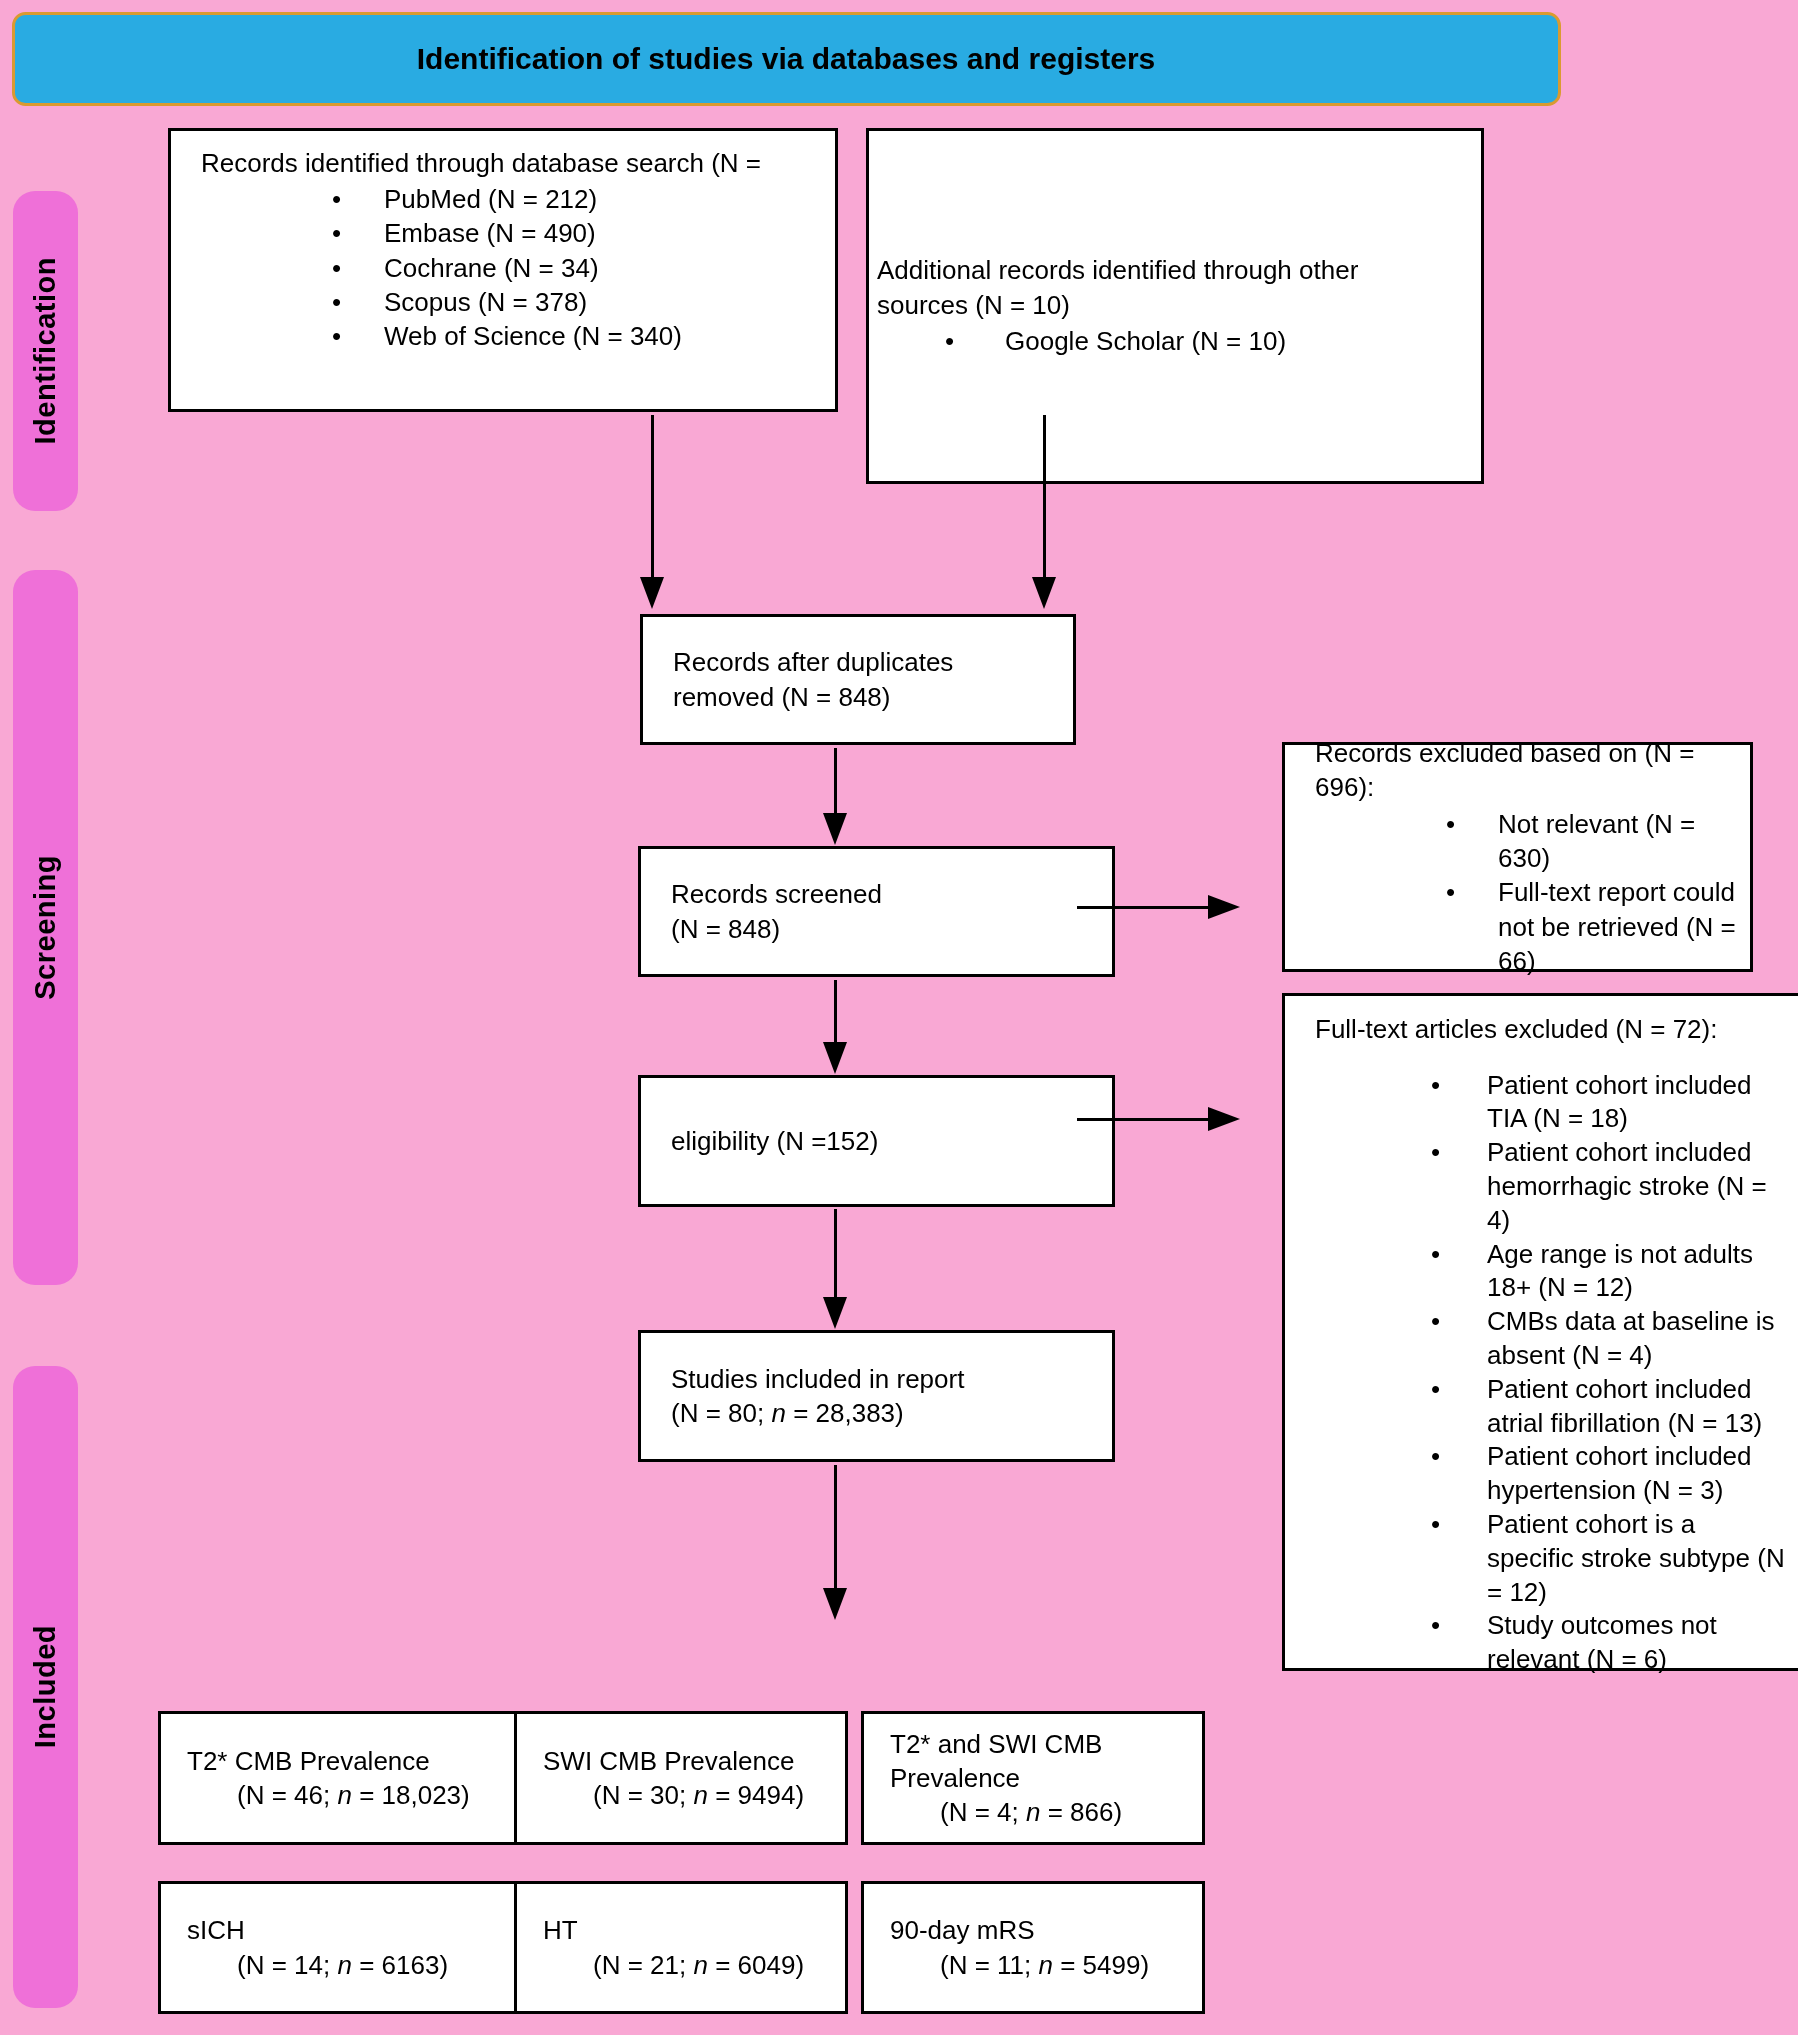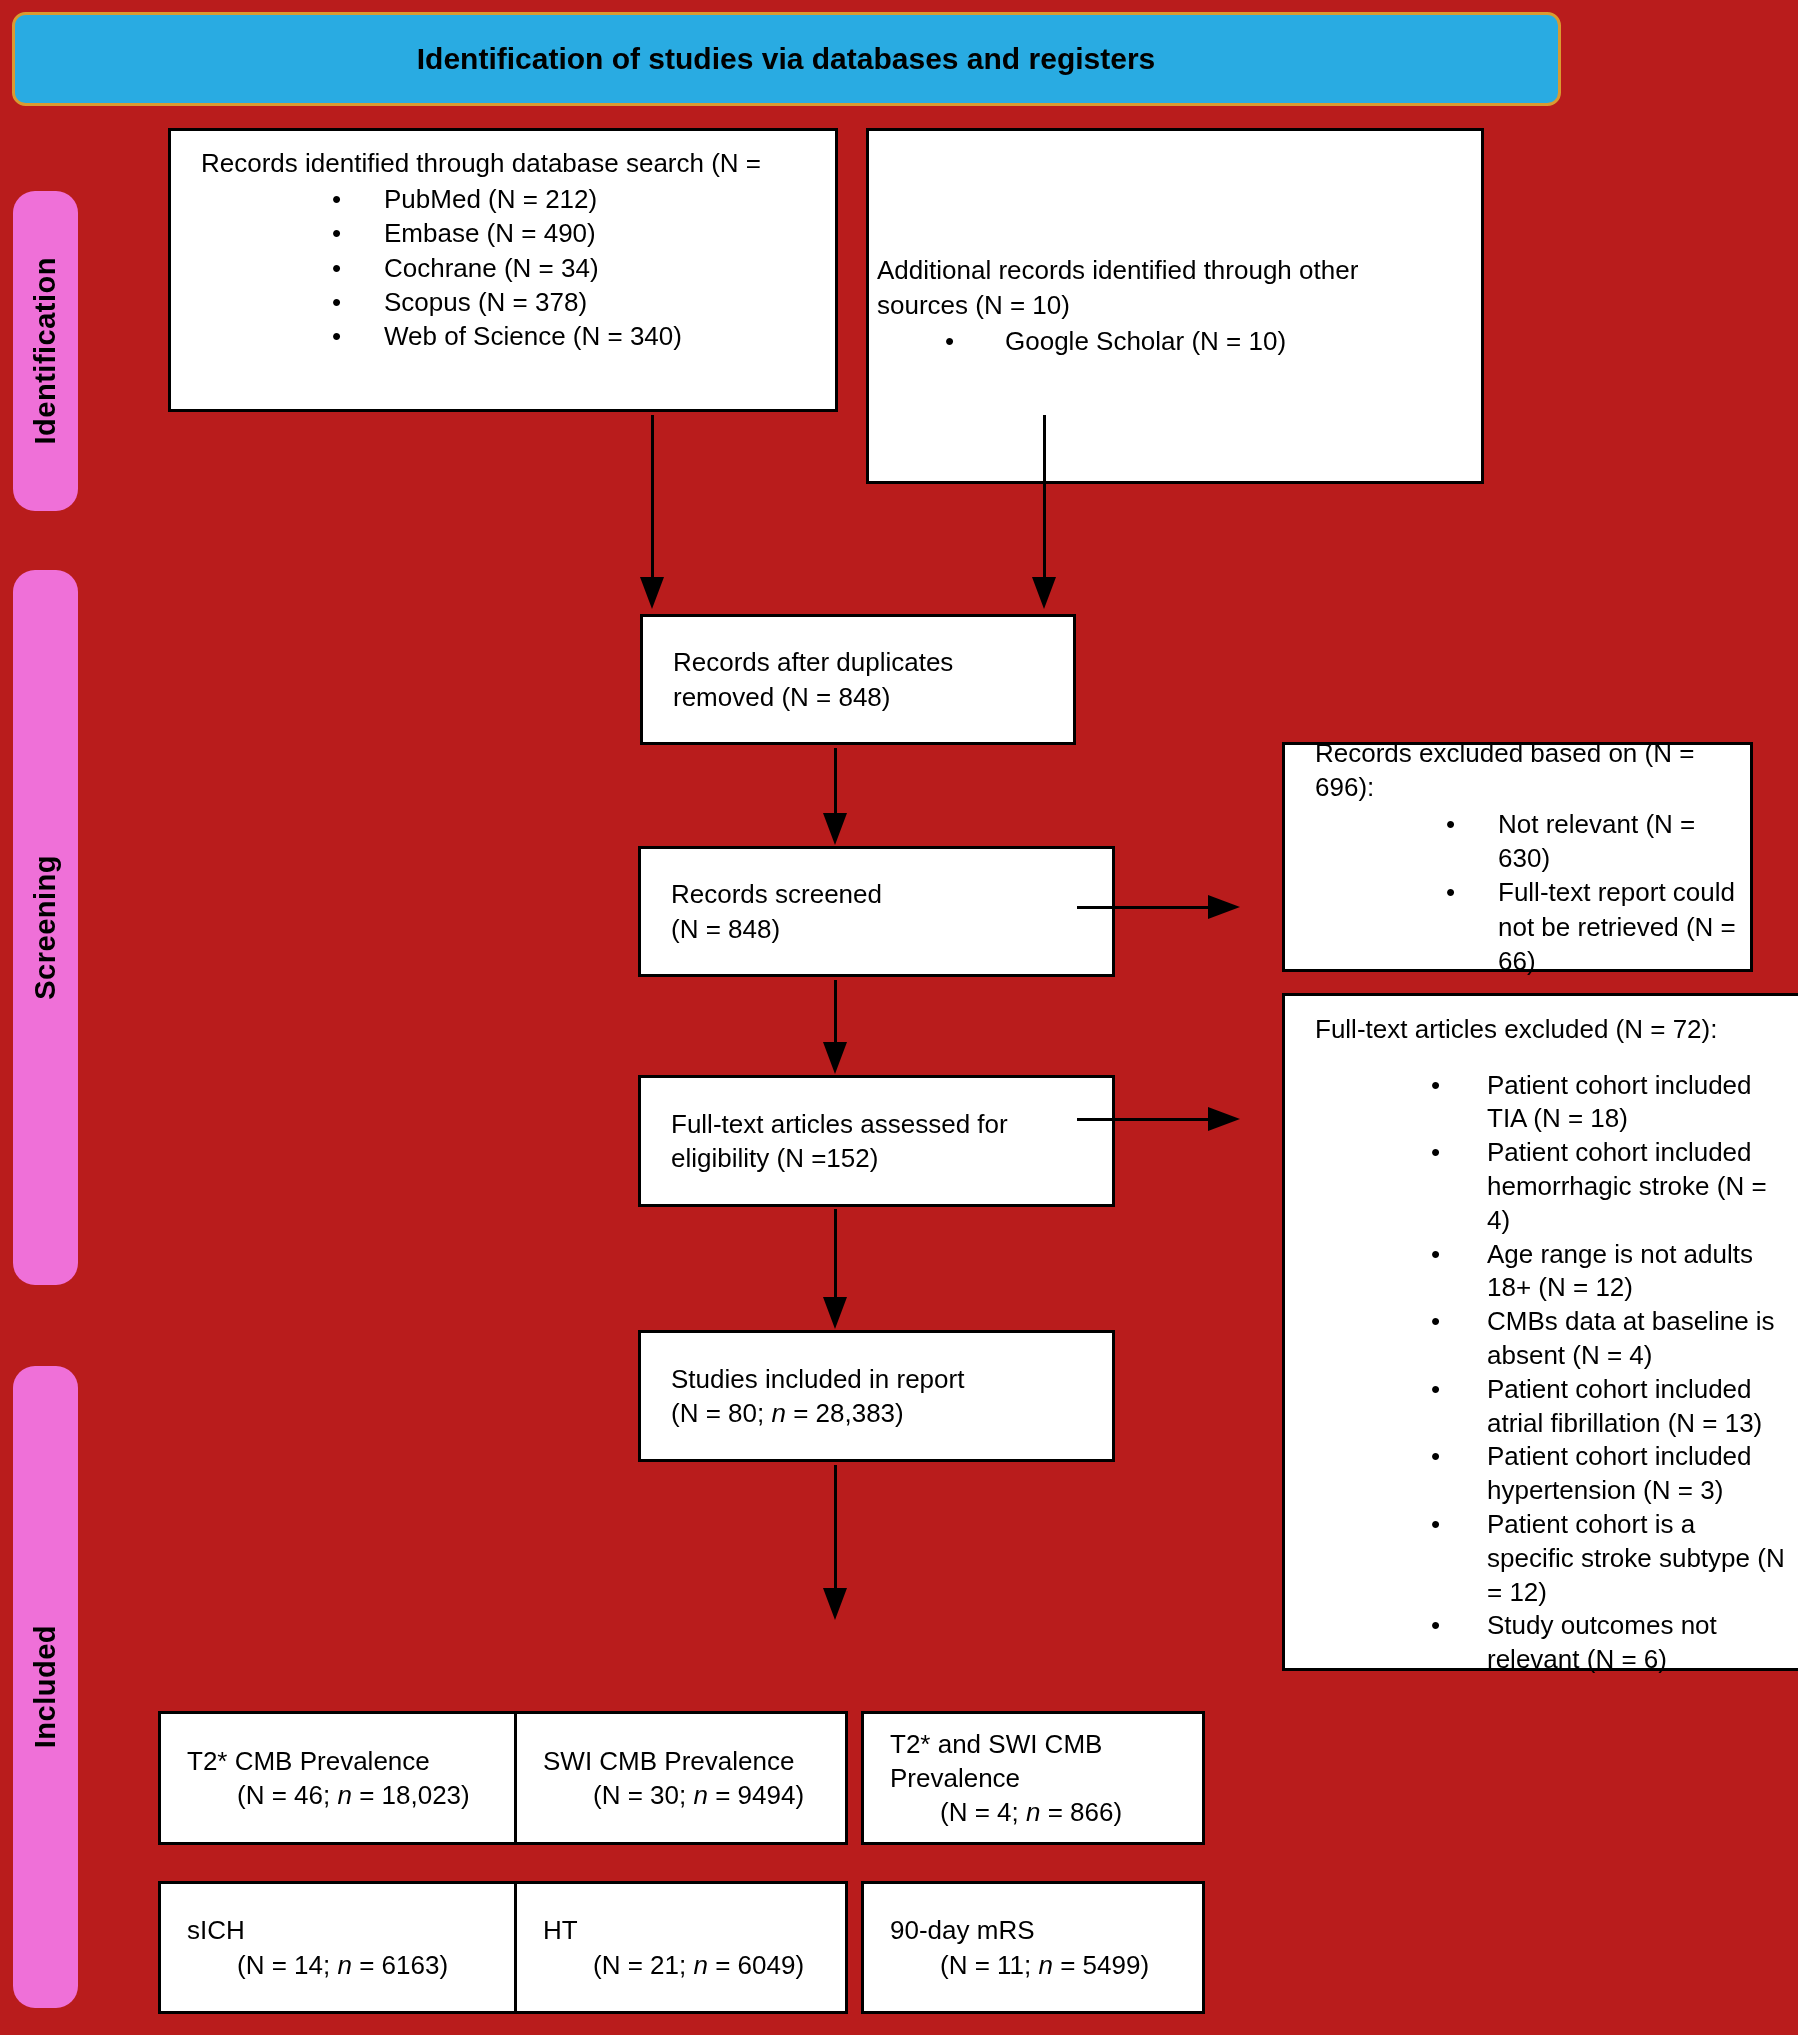--- a/index.html
+++ b/index.html
@@ -1,20 +1,20 @@
 <!DOCTYPE html>
 <html style="font-size:8.3px"><head>
 <meta charset="utf-8">
 <style>
   html,body { margin:0; padding:0; background:#ffffff; }
   #canvas {
     position: relative;
     width: 1799px;
     height: 2035px;
-    background: #b91c1c;
+    background: #f9a8d4;
     font-family: "Liberation Sans", sans-serif;
     color:#000;
   }
   
   .banner {
     position:absolute; left:11.5px; top:11.5px; width:1543px; height:88px;
     background:#29ABE2; border:3.7px solid #DA9A30; border-radius:13.6px;
     display:flex; align-items:center; justify-content:center;
     font-size:30px; font-weight:bold; color:#000;
   }
@@ -139,21 +139,20 @@
   <div class="fbox excl1">
     <div class="line">Records excluded based on (N =</div>
     <div class="line">696):</div>
     <ul class="bullets excl-list">
       <li style="white-space:normal;">Not relevant (N = 630)</li>
       <li style="white-space:normal;">Full-text report could not be retrieved (N = 66)</li>
     </ul>
   </div>
 
   <div class="fbox ass-box v-center">
-    <div class="line">Full-text articles assessed for</div>
     <div class="line">eligibility (N =152)</div>
   </div>
 
   <div class="fbox excl2 excl">
     <div class="line">Full-text articles excluded (N = 72):</div>
     <ul class="bullets">
       <li>Patient cohort included TIA (N = 18)</li>
       <li>Patient cohort included hemorrhagic stroke (N = 4)</li>
       <li>Age range is not adults 18+ (N = 12)</li>
       <li>CMBs data at baseline is absent (N = 4)</li>

